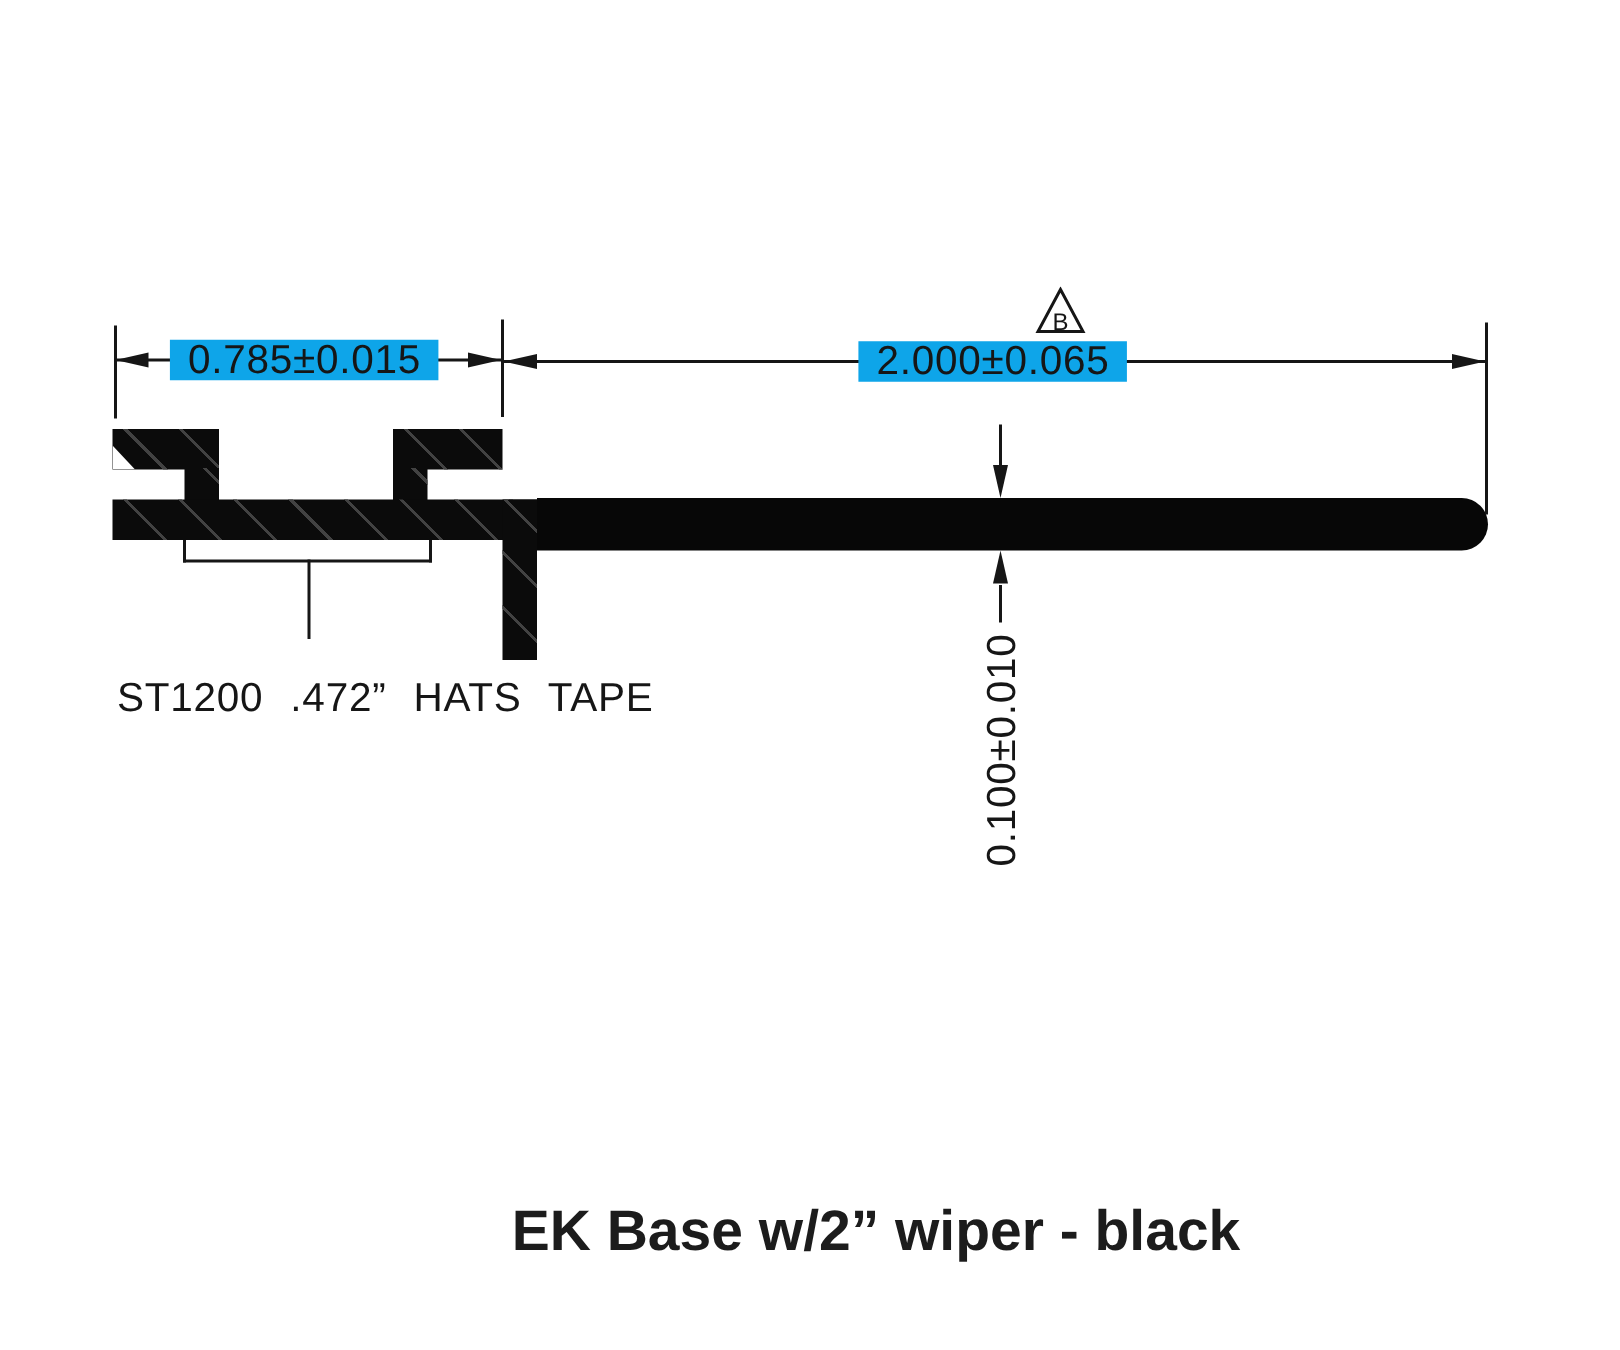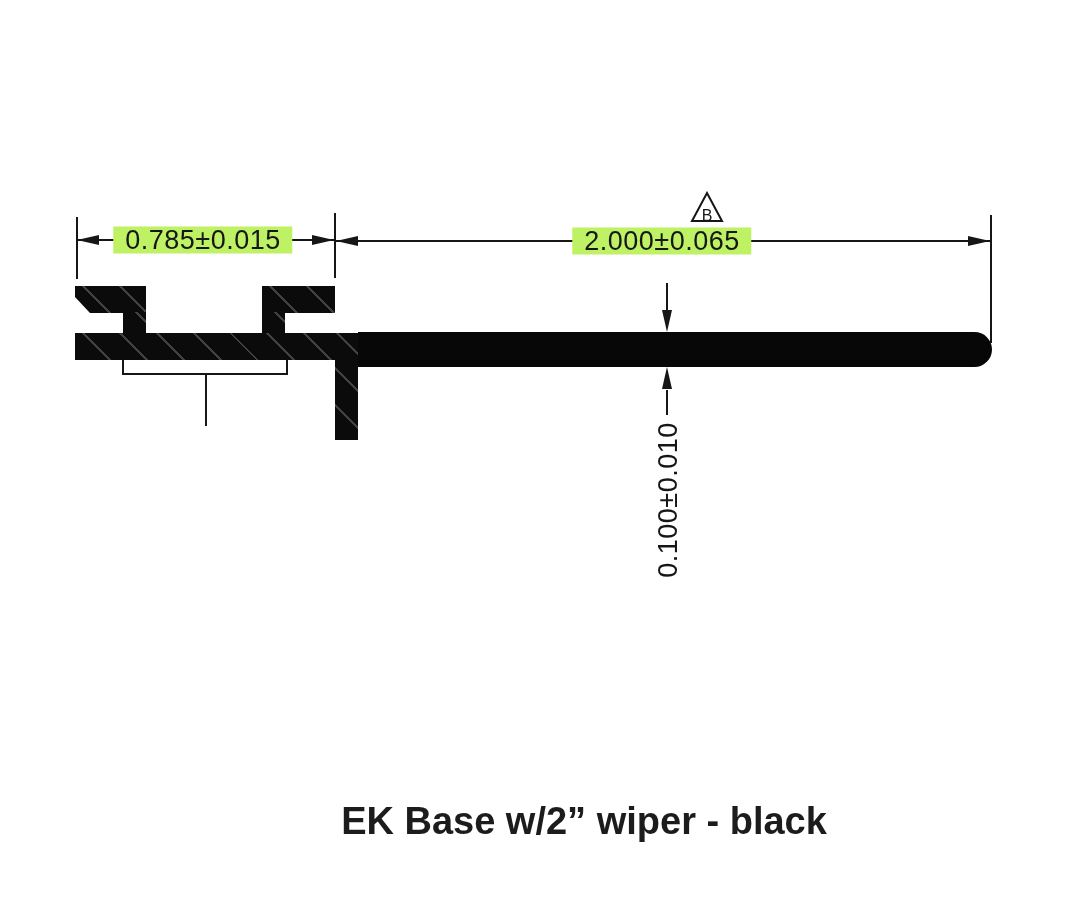--- a/index.html
+++ b/index.html
@@ -46,21 +46,21 @@
   .arr-up{border-left:5px solid transparent;border-right:5px solid transparent;border-bottom:22px solid #161616;}
   .a1{left:77px;top:235px;}
   .a2{left:312px;top:235px;}
   .a3{left:336px;top:236px;}
   .a4{left:968px;top:236px;}
   .a5{left:662px;top:310px;}
   .a6{left:662px;top:367px;}
   
   .dimtext{
     position:absolute;font-size:27px;line-height:27px;white-space:nowrap;
-    background:#bef264;padding:0 12px;letter-spacing:0.5px;
+    background:#0ea5e9;padding:0 12px;letter-spacing:0.5px;
   }
   .t1{left:203px;top:240px;transform:translate(-50%,-50%);}
   .t2{left:662px;top:241px;transform:translate(-50%,-50%);}
   .t3{
     position:absolute;left:668px;top:500px;font-size:27px;line-height:27px;white-space:nowrap;
     letter-spacing:0.5px;transform:translate(-50%,-50%) rotate(-90deg);
   }
   .tape{
     position:absolute;left:78px;top:451px;font-size:27px;line-height:28px;white-space:nowrap;
     letter-spacing:0.5px;word-spacing:10px;
@@ -112,16 +112,17 @@
   <div class="ln vline-up"></div>
   <div class="arr arr-down a5"></div>
   <div class="arr arr-up a6"></div>
   <div class="ln vline-down"></div>
   <div class="t3">0.100±0.010</div>
 
   <div class="ln bkt-l"></div>
   <div class="ln bkt-r"></div>
   <div class="ln bkt-h"></div>
   <div class="ln leader"></div>
+  <div class="tape">ST1200 .472” HATS TAPE</div>
 
   <div class="title-line title2">EK Base w/2” wiper - black</div>
 
 </div>
 
 </body></html>

